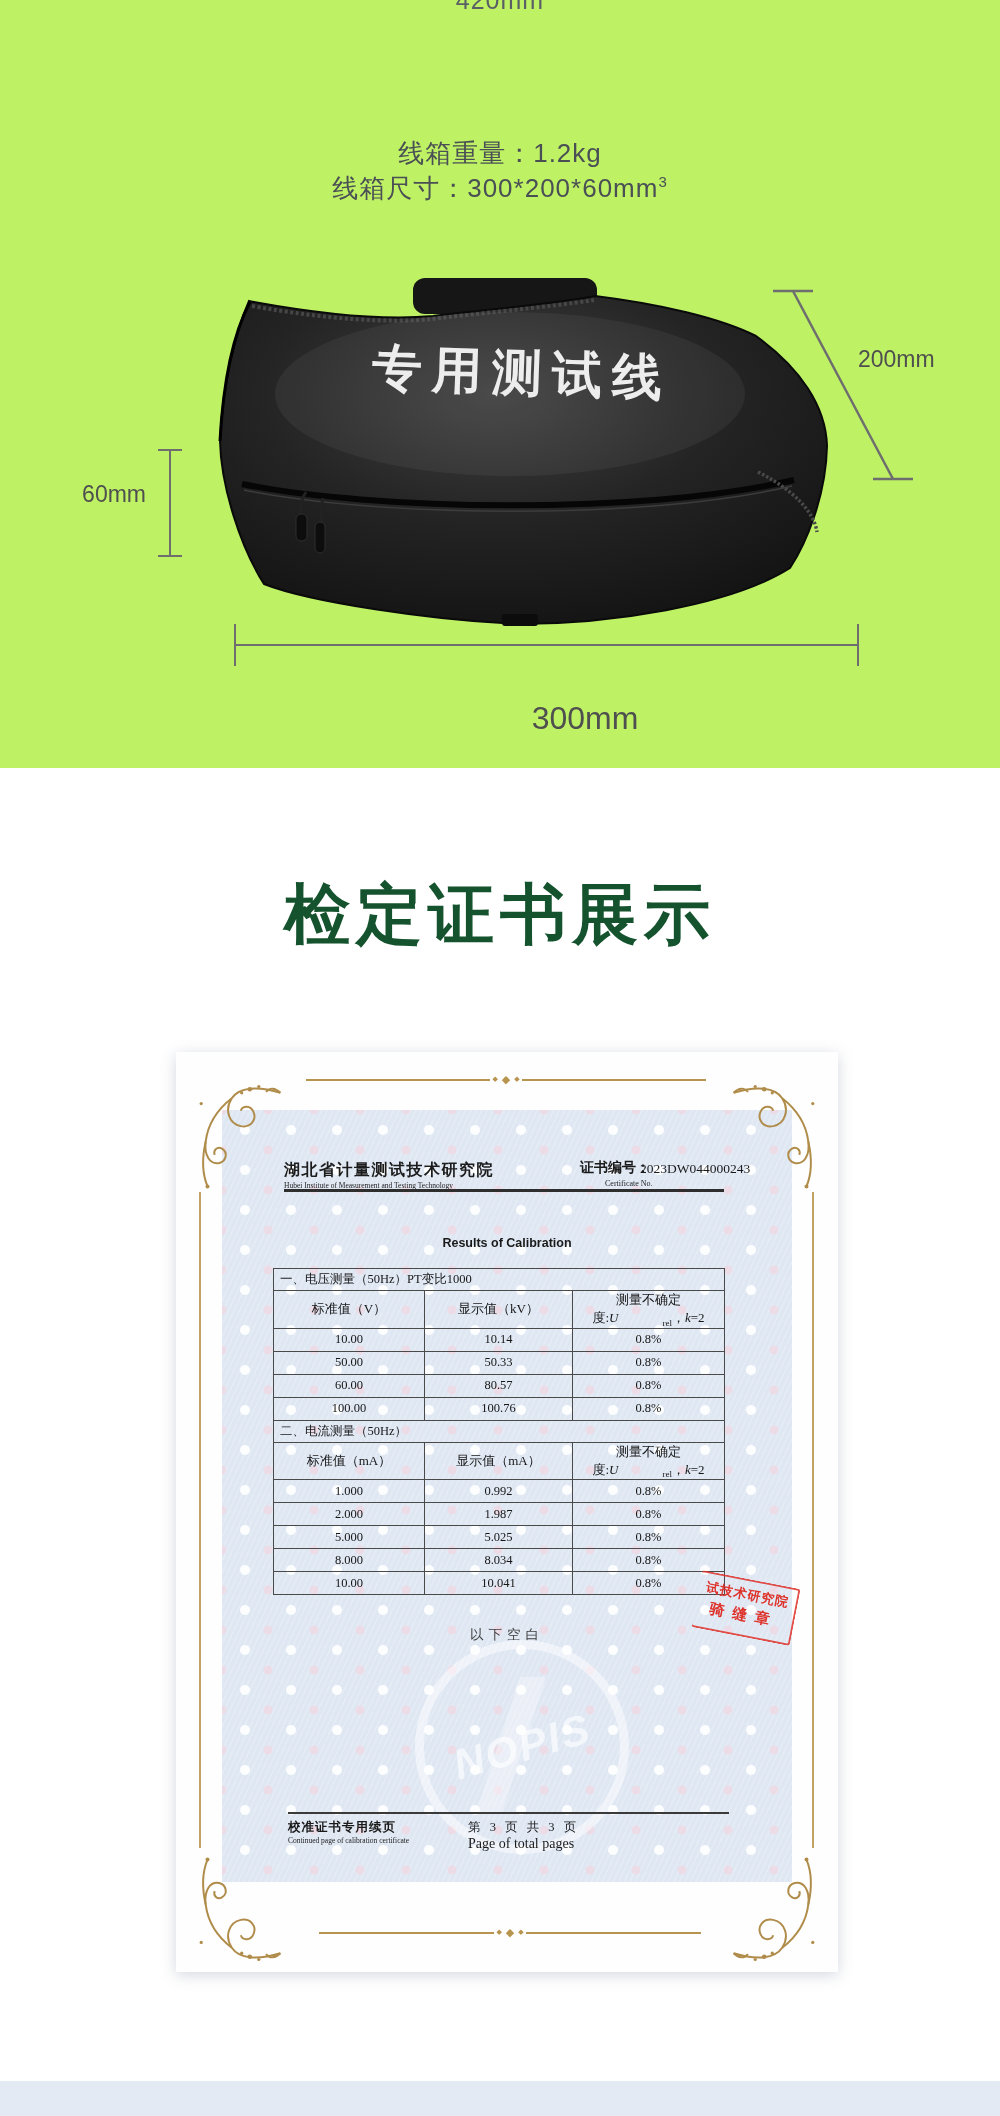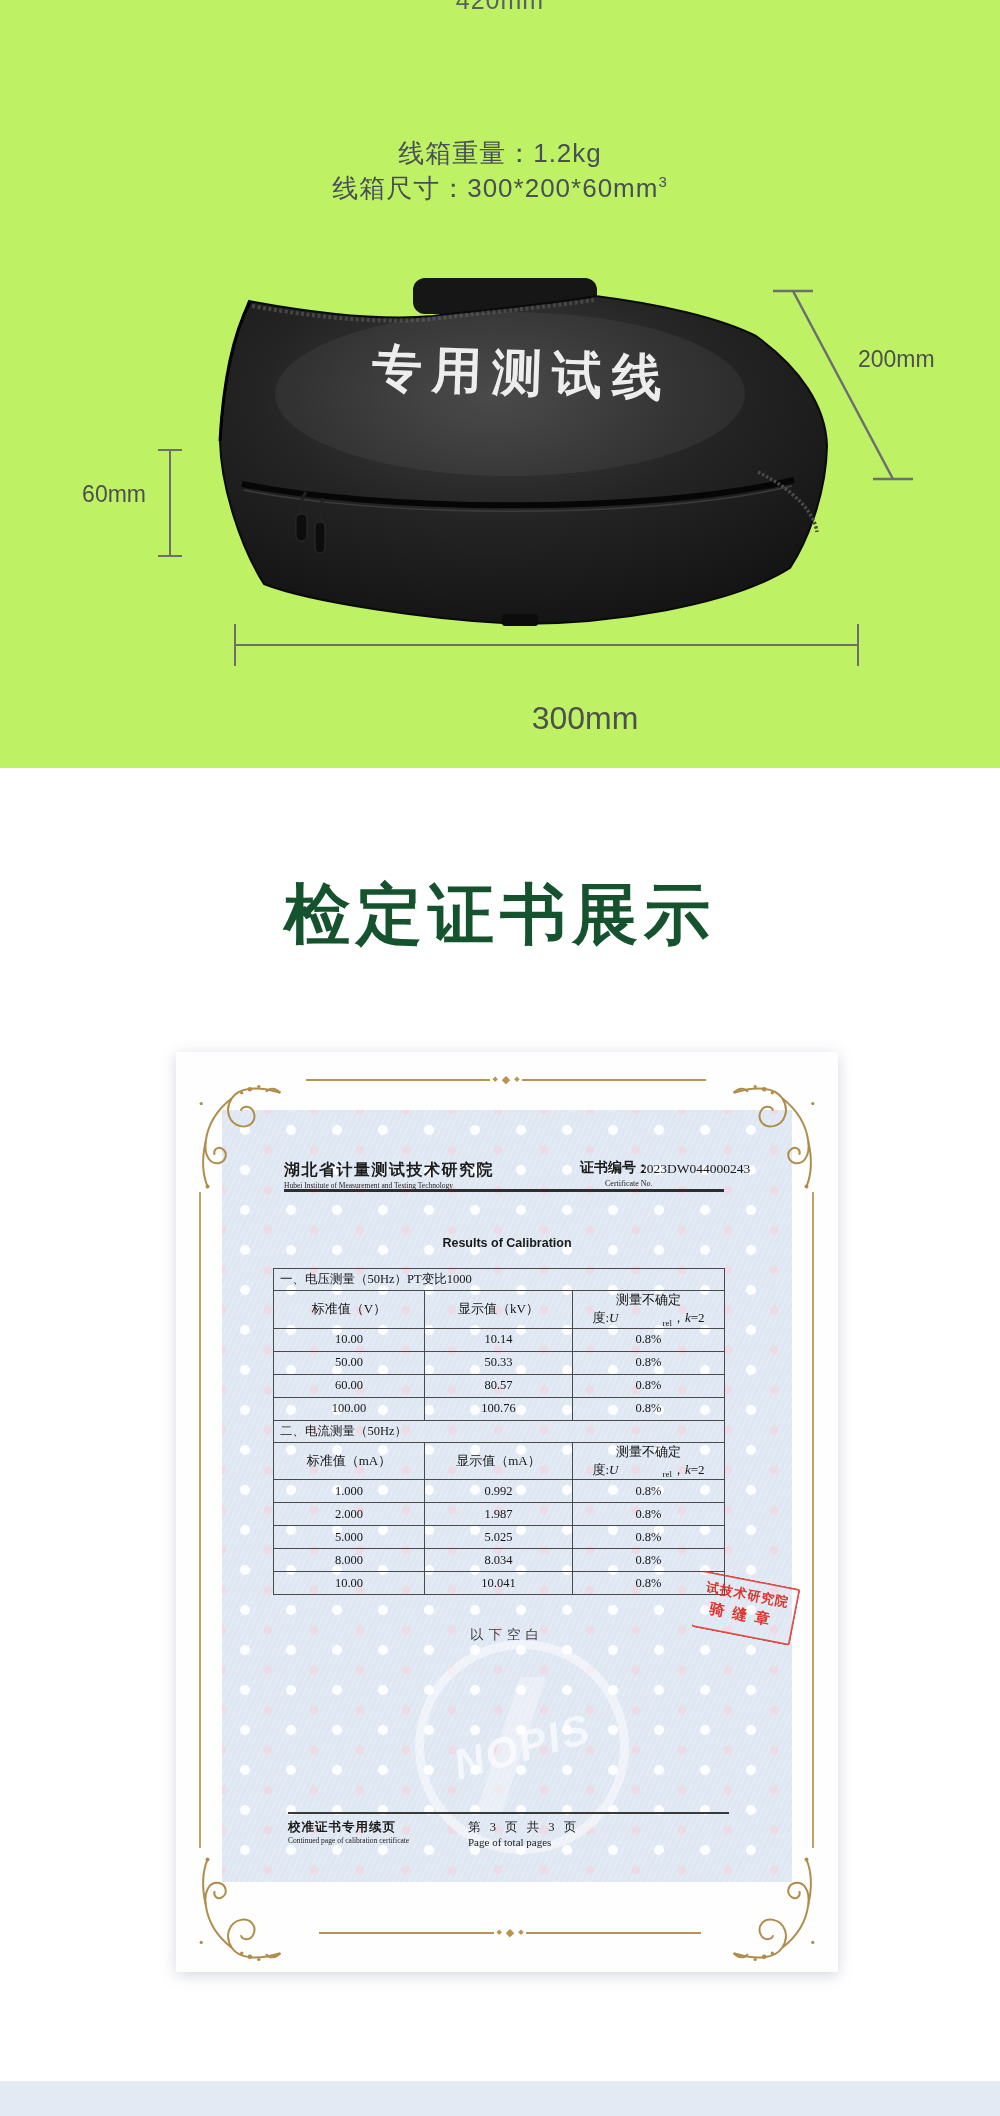--- a/index.html
+++ b/index.html
@@ -90,21 +90,21 @@
     border-radius:50%;display:flex;align-items:center;justify-content:center;}
   .wm-bolt{position:absolute;left:74px;top:28px;width:26px;height:136px;
     background:rgba(255,255,255,.35);transform:skewX(-18deg);}
   .wm-text{font-size:42px;font-weight:bold;font-style:italic;letter-spacing:2px;
     color:rgba(255,255,255,.62);transform:rotate(-16deg);font-family:"Liberation Sans",sans-serif;}
 
   .foot-rule{left:112px;top:760px;width:441px;height:2px;background:#3a3a3a;}
   .foot-left-cn{left:112px;top:767px;font-size:12.5px;font-weight:bold;letter-spacing:1px;}
   .foot-left-en{left:112px;top:784px;font-size:7.5px;}
   .foot-page-cn{left:292px;top:767px;font-size:12.5px;letter-spacing:3px;}
-  .foot-page-en{left:292px;top:784px;font-size:11px;}
+  .foot-page-en{left:292px;top:784px;font-size:14px;}
 </style>
 </head>
 <body>
 
 <div id="canvas">
 
   <div class="abs top-section">
     <div class="abs dim-top">420mm</div>
     <div class="abs spec-line spec-weight">线箱重量：1.2kg</div>
     <div class="abs spec-line spec-size"><span>线箱尺寸：300*200*60mm</span><sup>3</sup></div>

